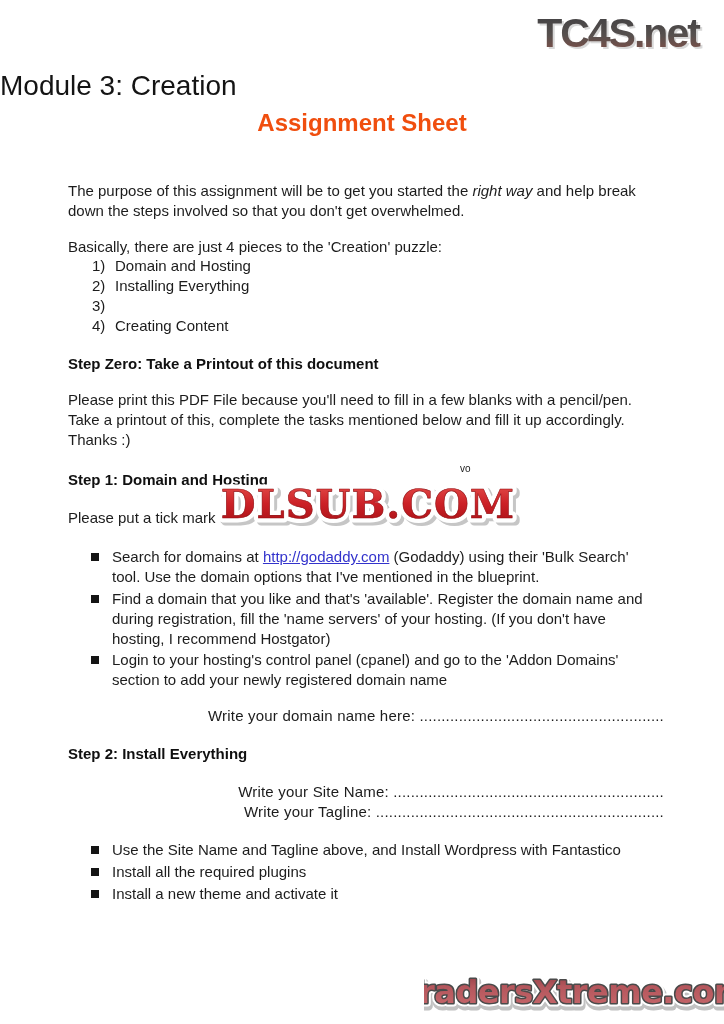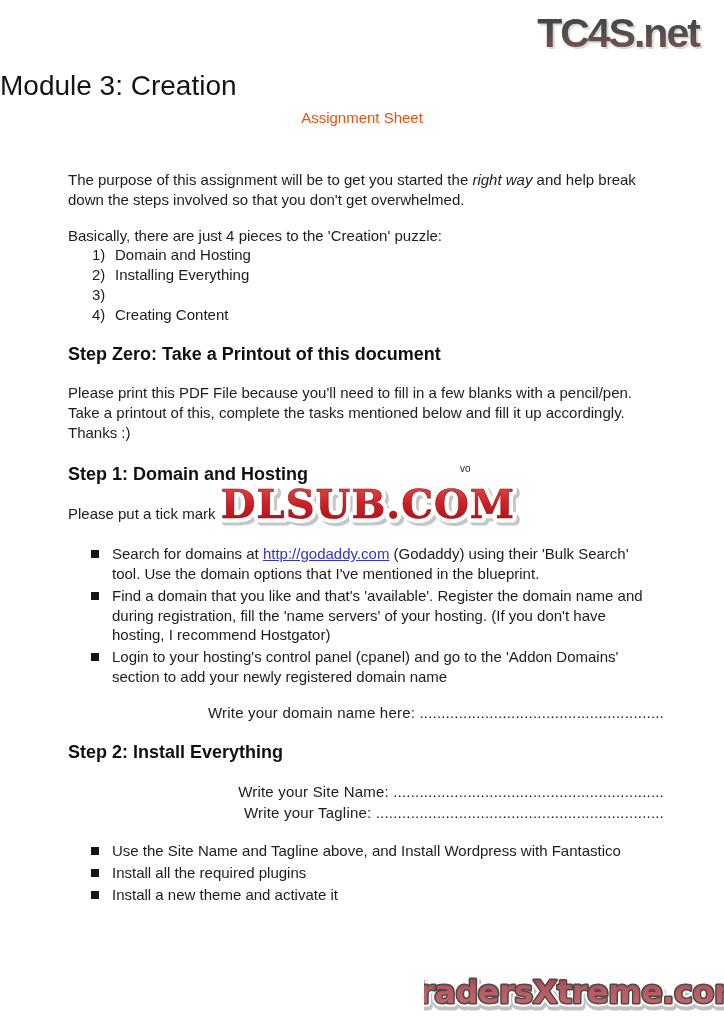--- a/index.html
+++ b/index.html
@@ -8,30 +8,30 @@
     font-family:"Liberation Sans",sans-serif;color:#1c1c1c;overflow:hidden;
   }
   
   .tc4s-logo{position:absolute;top:9px;right:4px;width:202px;height:50px;}
   .tc4s-logo text{font-family:"Liberation Sans",sans-serif;font-weight:bold;
     font-size:41px;letter-spacing:-2px;text-anchor:middle;}
   .tc4s-shadow{fill:#d9d9d9;}
   .tc4s-main{fill:url(#g-tc4s);}
   
   .title{margin:70px 0 0;text-align:left;font-size:28px;font-weight:400;color:#141414;}
-  .subtitle{margin:7px 12px 0;text-align:center;font-size:15px;font-weight:400;color:#F04E0E;}
+  .subtitle{margin:7px 12px 0;text-align:center;font-size:24px;font-weight:700;color:#F04E0E;}
   
   .content{padding:0 60px 0 68px;font-size:15px;line-height:1.32;}
   .content p{margin:0;}
   .p-intro{margin-top:44px !important;max-width:575px;}
   .p-basically{margin-top:16px !important;}
   .num-list{margin:0;padding:0;list-style:none;}
   .num-list li{display:flex;}
   .num-list .num{width:23px;margin-left:24px;flex:none;}
-  .step-heading{font-size:18px;font-weight:700;color:#101010;margin:0;}
+  .step-heading{font-size:15px;font-weight:700;color:#101010;margin:0;}
   .h-step0{margin-top:18px;}
   .p-step0{margin-top:17px !important;max-width:600px;}
   .h-step1{margin-top:20px;}
   .p-tick{margin-top:18px !important;position:relative;z-index:1;}
   .check-list{margin:20px 0 0;padding:0;list-style:none;}
   .check-list li{display:flex;margin-bottom:2px;}
   .sq{width:8px;height:8px;background:#141414;margin:6px 13px 0 23px;flex:none;}
   .btxt{max-width:545px;}
   .link{color:#3333CC;text-decoration:underline;cursor:pointer;}
   .write-line{margin-top:16px !important;letter-spacing:0.2px;text-align:right;}

